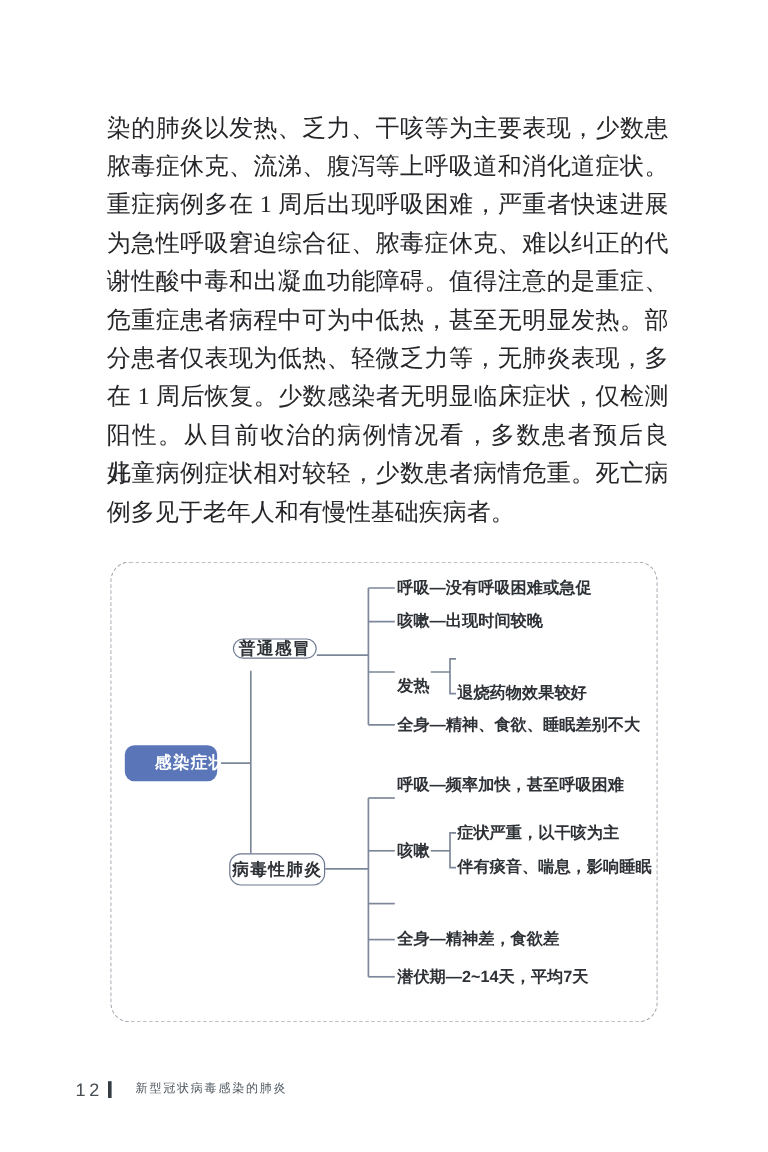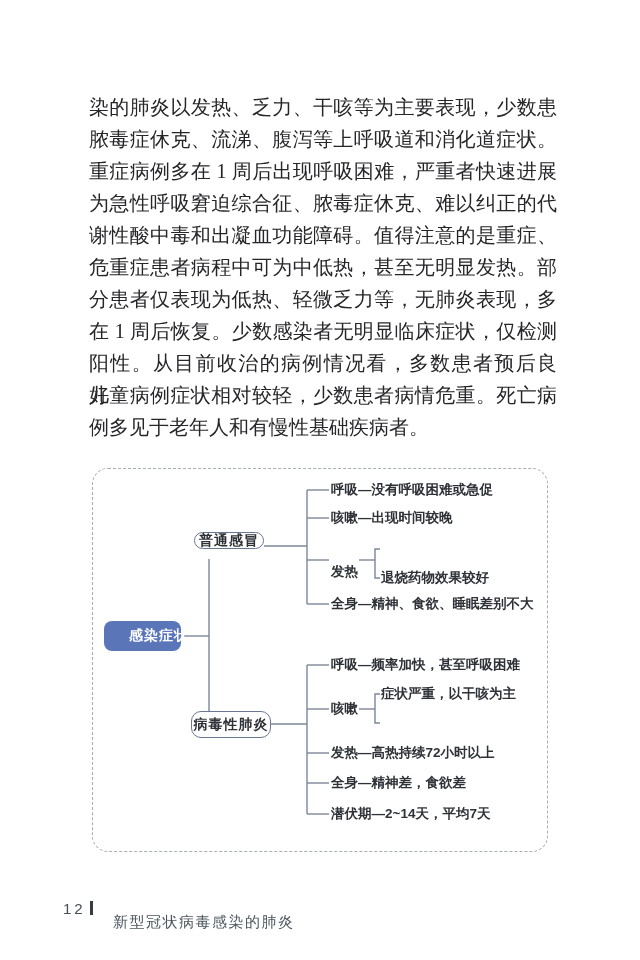--- a/index.html
+++ b/index.html
@@ -50,21 +50,21 @@
 
   
   .footer{position:absolute;left:0;top:898px;width:640px;height:22px;}
   .footer .pagenum{
     position:absolute;left:63px;top:2px;font-size:15px;color:#454d55;letter-spacing:3px;
   }
   .footer .sep{
     position:absolute;left:90px;top:3px;width:3px;height:14px;background:#353d44;
   }
   .footer .booktitle{
-    position:absolute;left:113px;top:15px;font-size:15px;color:#4d565e;letter-spacing:1.5px;
+    position:absolute;left:113px;top:2px;font-size:10px;color:#4d565e;letter-spacing:1.5px;
   }
 </style>
 </head>
 <body>
 
 <div class="page">
 
   <div class="body-text">
     <div class="line j">染的肺炎以发热、乏力、干咳等为主要表现，少数患</div>
     <div class="line j">脓毒症休克、流涕、腹泻等上呼吸道和消化道症状。</div>
@@ -118,24 +118,24 @@
     <div class="node root">感染症状</div>
     <div class="node outline cold">普通感冒</div>
     <div class="node outline pneu">病毒性肺炎</div>
 
     <div class="item" style="left:238px;top:12px;">呼吸—没有呼吸困难或急促</div>
     <div class="item" style="left:238px;top:40px;">咳嗽—出现时间较晚</div>
     <div class="item" style="left:238px;top:94px;text-align:right;">发热</div>
     <div class="item" style="left:288px;top:100px;">退烧药物效果较好</div>
     <div class="item" style="left:238px;top:126px;">全身—精神、食欲、睡眠差别不大</div>
 
-    <div class="item" style="left:238px;top:187px;">呼吸—频率加快，甚至呼吸困难</div>
+    <div class="item" style="left:238px;top:176px;">呼吸—频率加快，甚至呼吸困难</div>
     <div class="item" style="left:238px;top:231px;">咳嗽</div>
     <div class="item" style="left:288px;top:216px;">症状严重，以干咳为主</div>
-    <div class="item" style="left:238px;top:275px;">发热—高热持续72小时以上</div>
+    <div class="item" style="left:288px;top:245px;">伴有痰音、喘息，影响睡眠</div>
     <div class="item" style="left:238px;top:305px;">全身—精神差，食欲差</div>
     <div class="item" style="left:238px;top:336px;">潜伏期—2~14天，平均7天</div>
   </div>
 
   <div class="footer">
     <span class="pagenum">12</span>
     <span class="sep"></span>
     <span class="booktitle">新型冠状病毒感染的肺炎</span>
   </div>
 

